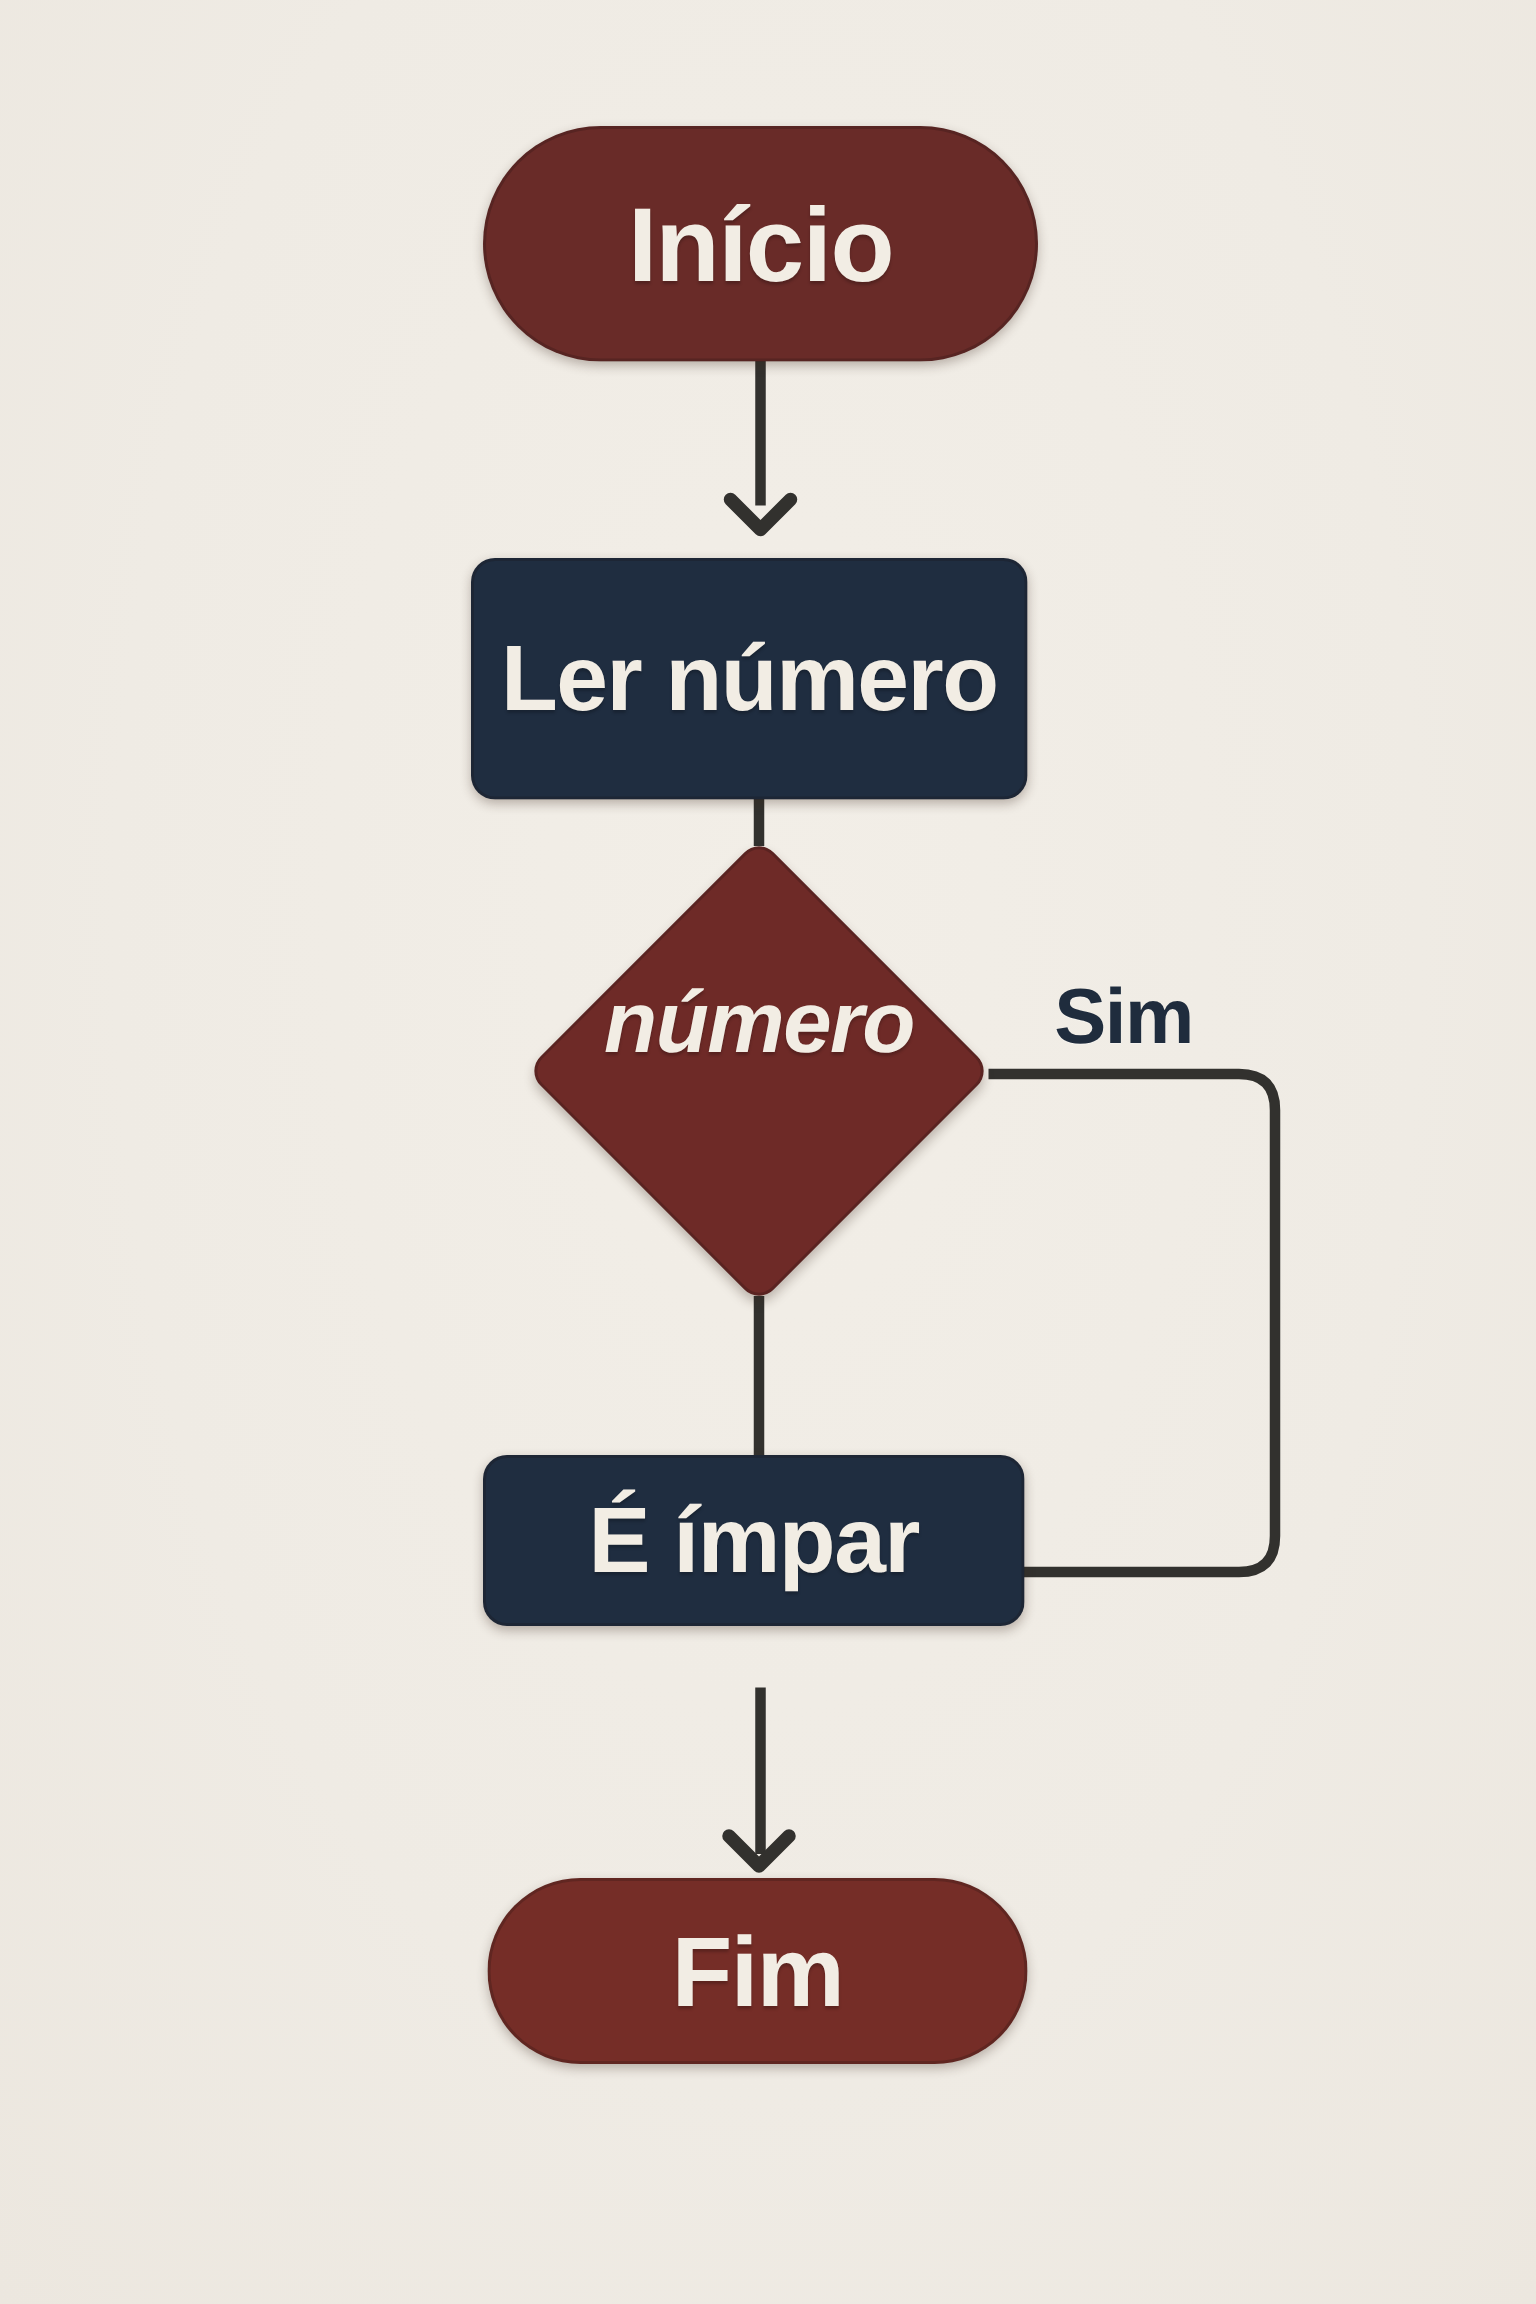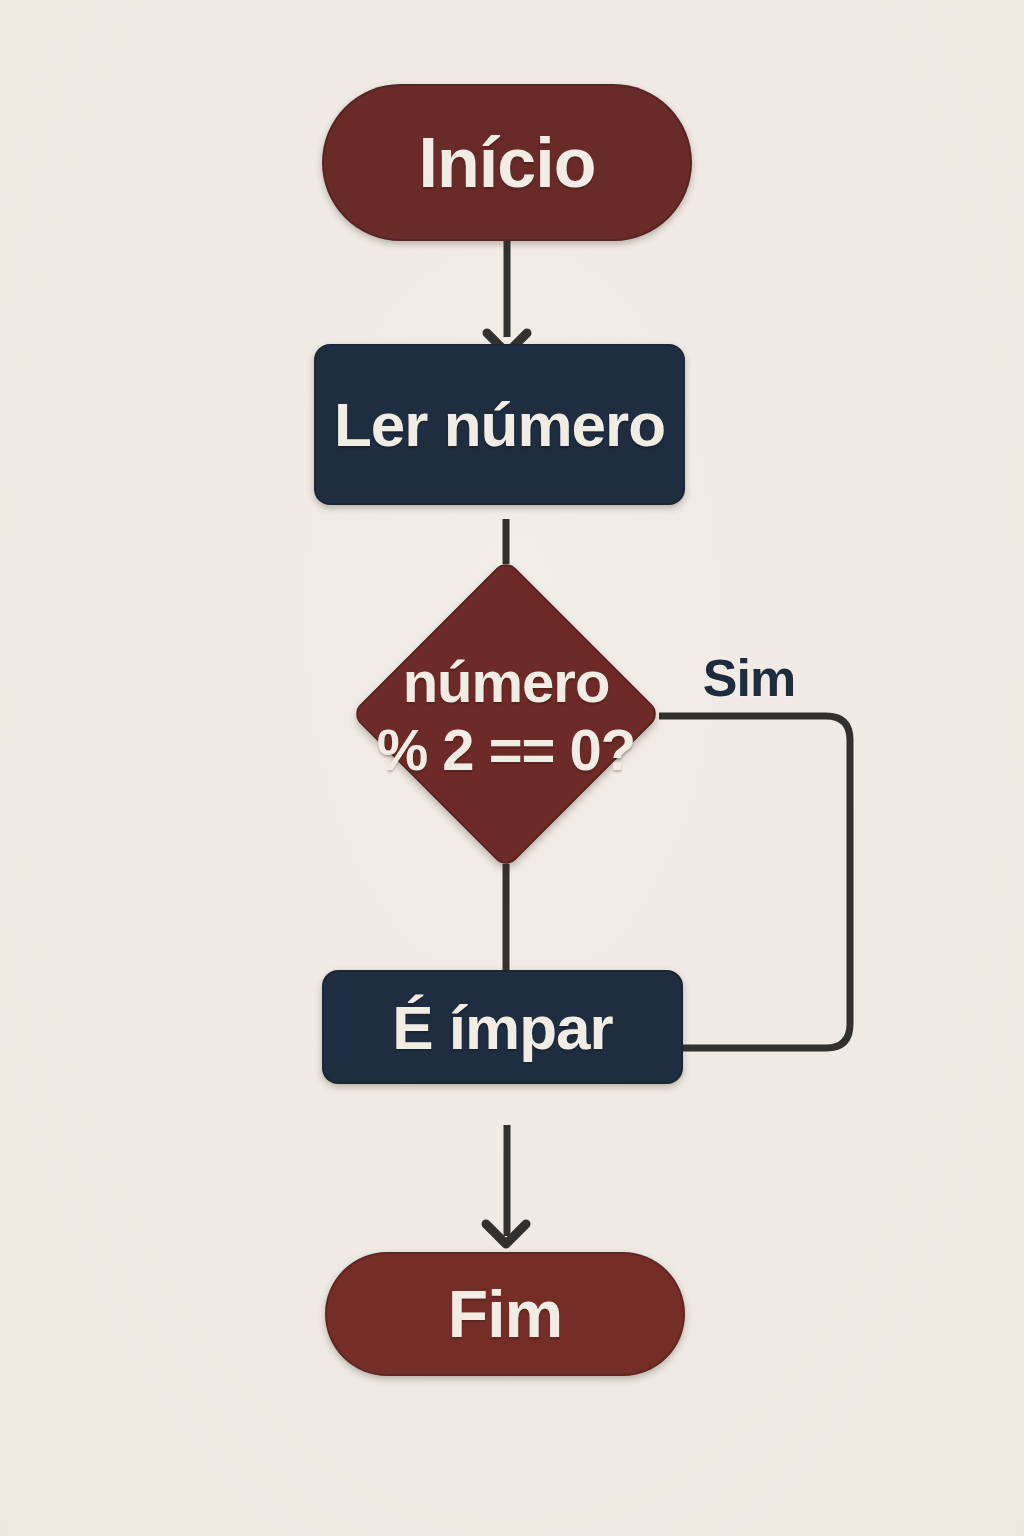--- a/index.html
+++ b/index.html
@@ -42,21 +42,21 @@
     box-sizing: border-box;
     text-align: center;
   }
   .node.terminator-start {
     left: 322px; top: 84px; width: 370px; height: 157px;
     border-radius: 80px;
     background: #692b28;
     font-size: 70px;
   }
   .node.process-read {
-    left: 314px; top: 344px; width: 371px; height: 161px;
+    left: 314px; top: 372px; width: 371px; height: 161px;
     border-radius: 16px;
     background: #1f2d40;
     font-size: 62px;
   }
   .node.process-odd {
     left: 322px; top: 970px; width: 361px; height: 114px;
     border-radius: 16px;
     background: #1f2d40;
     font-size: 62px;
   }
@@ -83,20 +83,21 @@
     z-index: 3;
     left: 356px; top: 648px;
     width: 300px;
     text-align: center;
     color: #f2ede4;
     font-weight: bold;
     font-size: 58px;
     line-height: 68px;
     letter-spacing: -1px;
     text-shadow: 0 2px 2px rgba(0,0,0,0.22);
+    font-style: italic;
   }
   .diamond-label span { display: block; }
   .edge-label {
     position: absolute;
     z-index: 3;
     color: #1f2c3d;
     font-weight: bold;
     font-size: 52px;
     letter-spacing: -1px;
     text-align: center;
@@ -124,21 +125,20 @@
     <span>Início</span>
   </div>
 
   <div class="node process-read">
     <span>Ler número</span>
   </div>
 
   <div class="diamond-shape"></div>
   <div class="diamond-label">
     <span>número</span>
-    <span>% 2 == 0?</span>
   </div>
 
   <div class="edge-label sim">Sim</div>
 
   <div class="node process-odd">
     <span>É ímpar</span>
   </div>
 
   <div class="node terminator-end">
     <span>Fim</span>

